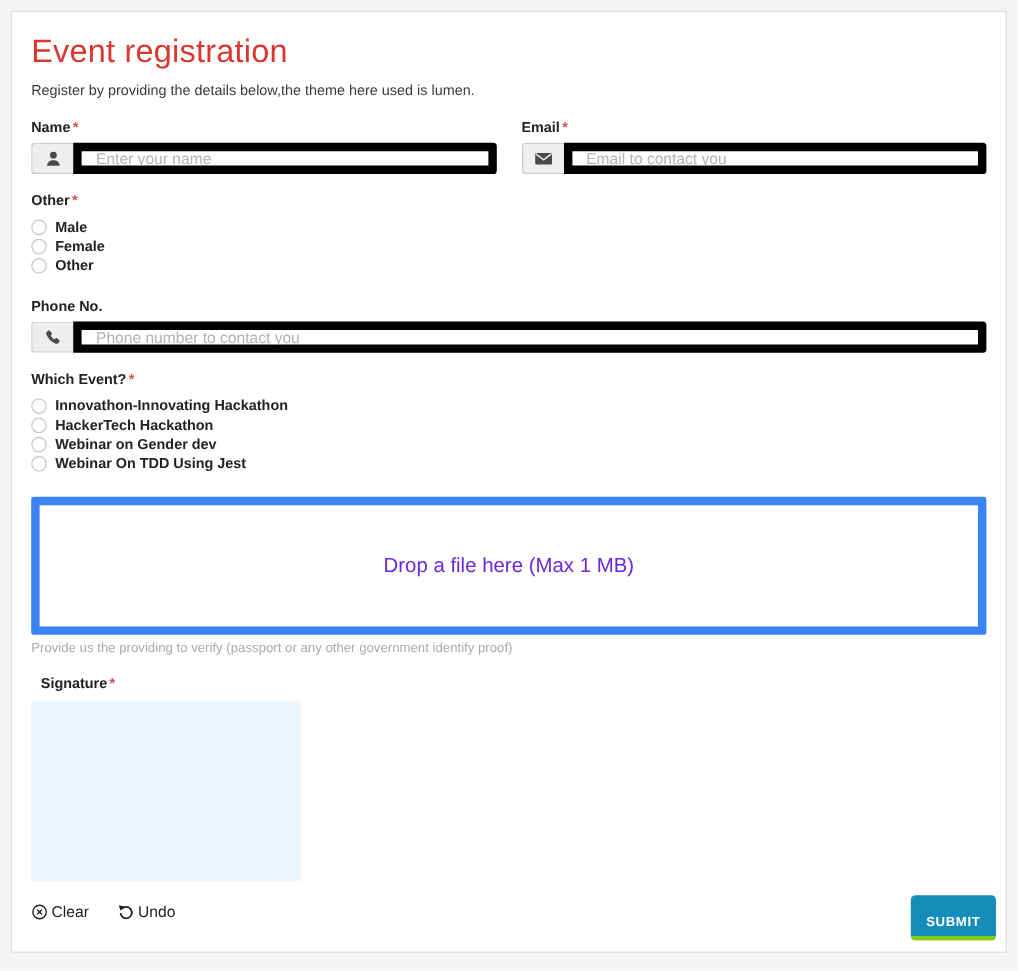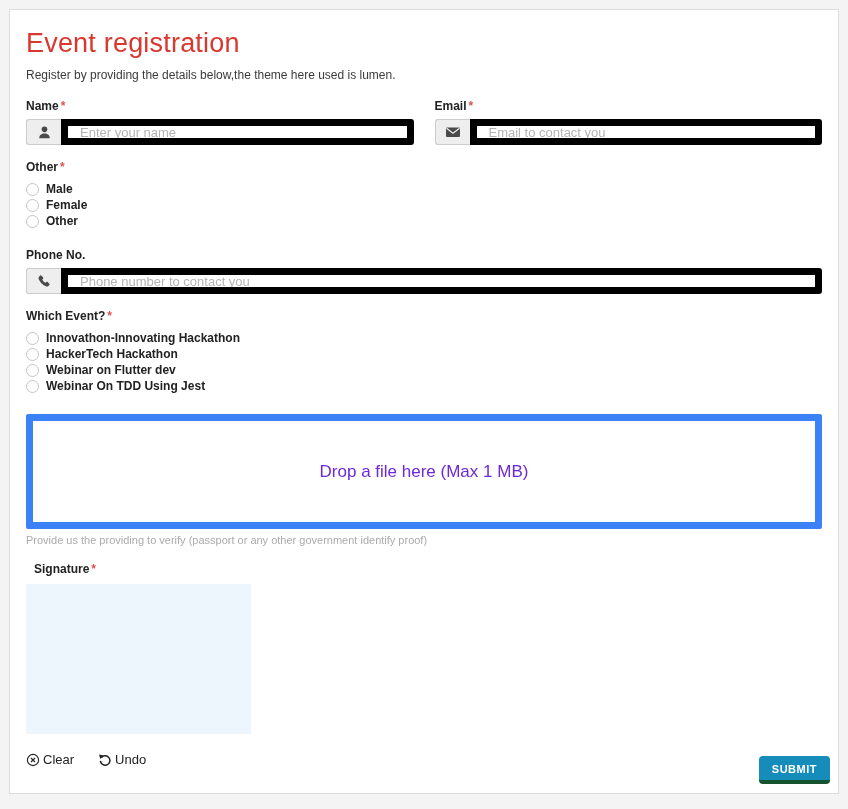--- a/index.html
+++ b/index.html
@@ -114,23 +114,23 @@
     font-size: 13px; color: #222222;
     font-family: "Liberation Sans", sans-serif;
     padding: 0;
   }
   .submit-btn {
     position: absolute;
     right: 8px; bottom: 9px;
     background: #158cba;
     color: #ffffff;
     border: none;
-    border-bottom: 4px solid #14532d;
+    border-bottom: 4px solid #84cc16;
     border-radius: 4px;
-    padding: 7px 13px 5px 13px;
+    padding: 17px 13px 5px 13px;
     font-size: 11px;
     font-weight: bold;
     letter-spacing: 0.5px;
     cursor: pointer;
     font-family: "Liberation Sans", sans-serif;
   }
   .icon-svg { display: block; }
 </style>
 </head>
 <body>
@@ -213,21 +213,21 @@
       <label class="radio-row">
         <input type="radio" name="event" class="radio-dot" style="">
         <span class="radio-text">Innovathon-Innovating Hackathon</span>
       </label>
       <label class="radio-row">
         <input type="radio" name="event" class="radio-dot" style="">
         <span class="radio-text">HackerTech Hackathon</span>
       </label>
       <label class="radio-row">
         <input type="radio" name="event" class="radio-dot" style="">
-        <span class="radio-text">Webinar on Flutter dev</span>
+        <span class="radio-text">Webinar on Gender dev</span>
       </label>
       <label class="radio-row">
         <input type="radio" name="event" class="radio-dot" style="">
         <span class="radio-text">Webinar On TDD Using Jest</span>
       </label>
     </div>
   </div>
 
   <div class="section-gap21">
     <div class="dropzone">

